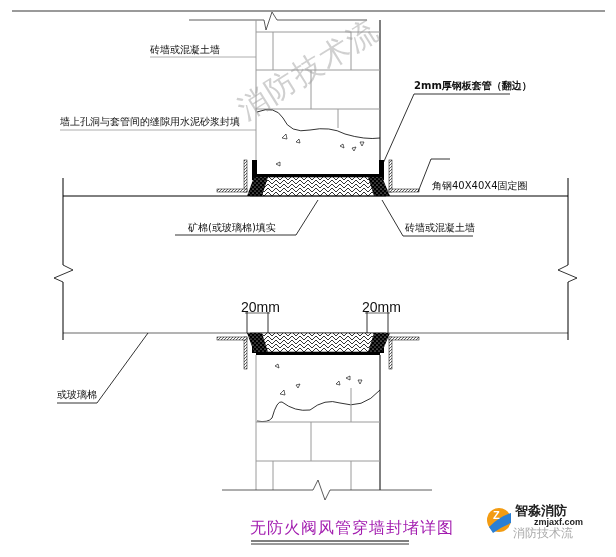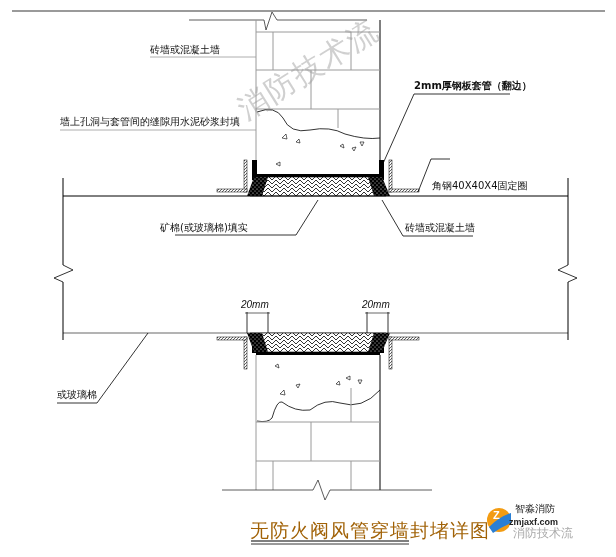--- a/index.html
+++ b/index.html
@@ -1,24 +1,24 @@
 <!DOCTYPE html>
 <html><head>
 <meta charset="utf-8">
 <style>
   html,body{margin:0;padding:0;background:#fff;}
   body{width:616px;height:557px;position:relative;overflow:hidden;font-family:"DejaVu Sans","Liberation Sans",sans-serif;}
   #canvas{position:absolute;left:0;top:0;width:616px;height:557px;}
   .lbl{position:absolute;font-size:10px;color:#111;white-space:nowrap;line-height:12px;font-family:"DejaVu Sans",sans-serif;}
-  .title{position:absolute;left:250px;top:518px;font-size:19px;color:#a16207;font-family:Liberation Serif, serif;letter-spacing:1px;white-space:nowrap;}
-  .dim{position:absolute;font-size:10px;color:#111;font-family:"Liberation Sans",sans-serif;font-style:italic;}
+  .title{position:absolute;left:250px;top:518px;font-size:16px;color:#a21caf;font-family:Liberation Serif, serif;letter-spacing:1px;white-space:nowrap;}
+  .dim{position:absolute;font-size:14px;color:#111;font-family:"Liberation Sans",sans-serif;}
   .wm{position:absolute;left:230px;top:95px;font-size:30px;color:rgba(150,150,150,0.45);transform:rotate(-32deg);transform-origin:left top;white-space:nowrap;font-family:"DejaVu Sans",sans-serif;letter-spacing:2px;}
   .logo{position:absolute;left:485px;top:500px;width:120px;height:45px;}
-  .logo-cn{position:absolute;left:30px;top:2px;font-size:10px;font-weight:normal;color:#222;white-space:nowrap;}
-  .logo-url{position:absolute;left:24px;top:17px;font-size:9px;font-weight:bold;color:#222;font-family:"Liberation Sans",sans-serif;}
+  .logo-cn{position:absolute;left:30px;top:2px;font-size:13px;font-weight:bold;color:#222;white-space:nowrap;}
+  .logo-url{position:absolute;left:49px;top:17px;font-size:9px;font-weight:bold;color:#222;font-family:"Liberation Sans",sans-serif;}
   .logo-sub{position:absolute;left:28px;top:25px;font-size:12px;color:#aaa;white-space:nowrap;}
 </style>
 </head>
 <body>
 
 <svg id="canvas" width="616" height="557" viewBox="0 0 616 557" xmlns="http://www.w3.org/2000/svg">
   <defs>
     <pattern id="herring" width="8" height="8" patternUnits="userSpaceOnUse">
       <rect width="8" height="8" fill="#fff"></rect>
       <path d="M0 4 L4 0 L8 4 M0 8 L4 4 L8 8" stroke="#000" stroke-width="0.8" fill="none"></path>
@@ -125,21 +125,21 @@
   <line x1="251" y1="541" x2="409" y2="541" stroke="#000" stroke-width="1.2"></line>
   <line x1="251" y1="544" x2="409" y2="544" stroke="#000" stroke-width="0.8"></line>
 </svg>
 
 <div class="wm">消防技术流</div>
 
 <span class="lbl" style="left:150px;top:44px;">砖墙或混凝土墙</span>
 <span class="lbl" style="left:60px;top:116px;">墙上孔洞与套管间的缝隙用水泥砂浆封填</span>
 <span class="lbl" style="left:414px;top:80px;font-weight:bold;">2mm厚钢板套管（翻边）</span>
 <span class="lbl" style="left:432px;top:145px;margin-top:35px;">角钢40X40X4固定圈</span>
-<span class="lbl" style="left:160px;top:222px;">矿棉(或玻璃棉)填实</span>
+<span class="lbl" style="left:188px;top:222px;">矿棉(或玻璃棉)填实</span>
 <span class="lbl" style="left:405px;top:222px;">砖墙或混凝土墙</span>
 <span class="lbl" style="left:57px;top:389px;">或玻璃棉</span>
 
 <span class="dim" style="left:241px;top:299px;">20mm</span>
 <span class="dim" style="left:362px;top:299px;">20mm</span>
 
 <div class="title">无防火阀风管穿墙封堵详图</div>
 
 <div class="logo">
   <svg width="28" height="30" viewBox="0 0 28 30" style="position:absolute;left:0;top:5px;">

